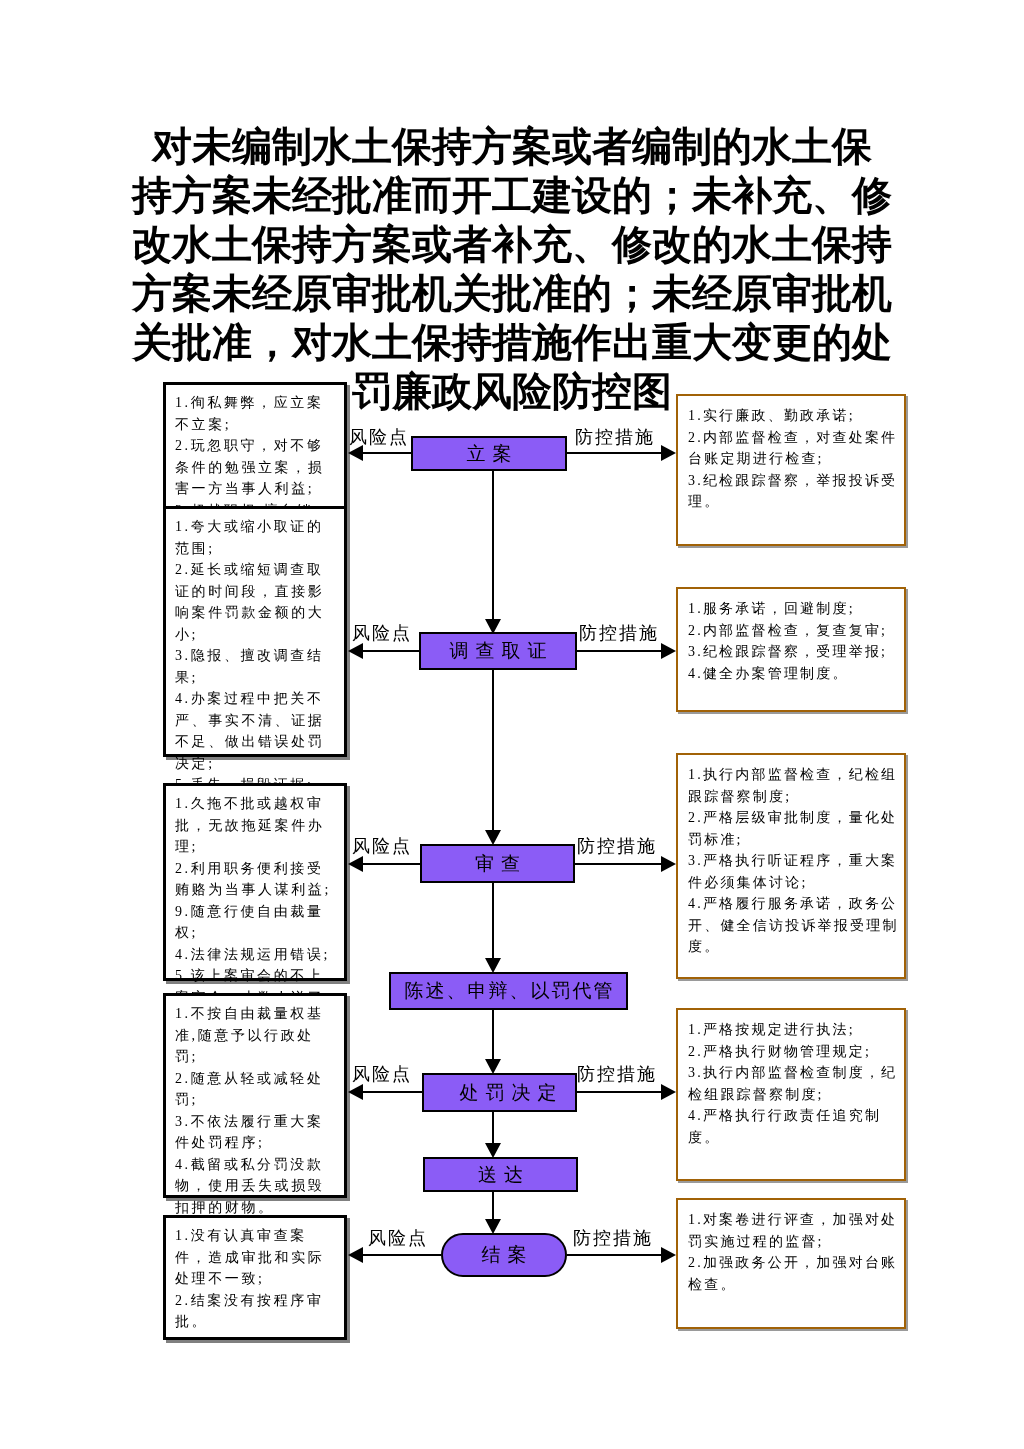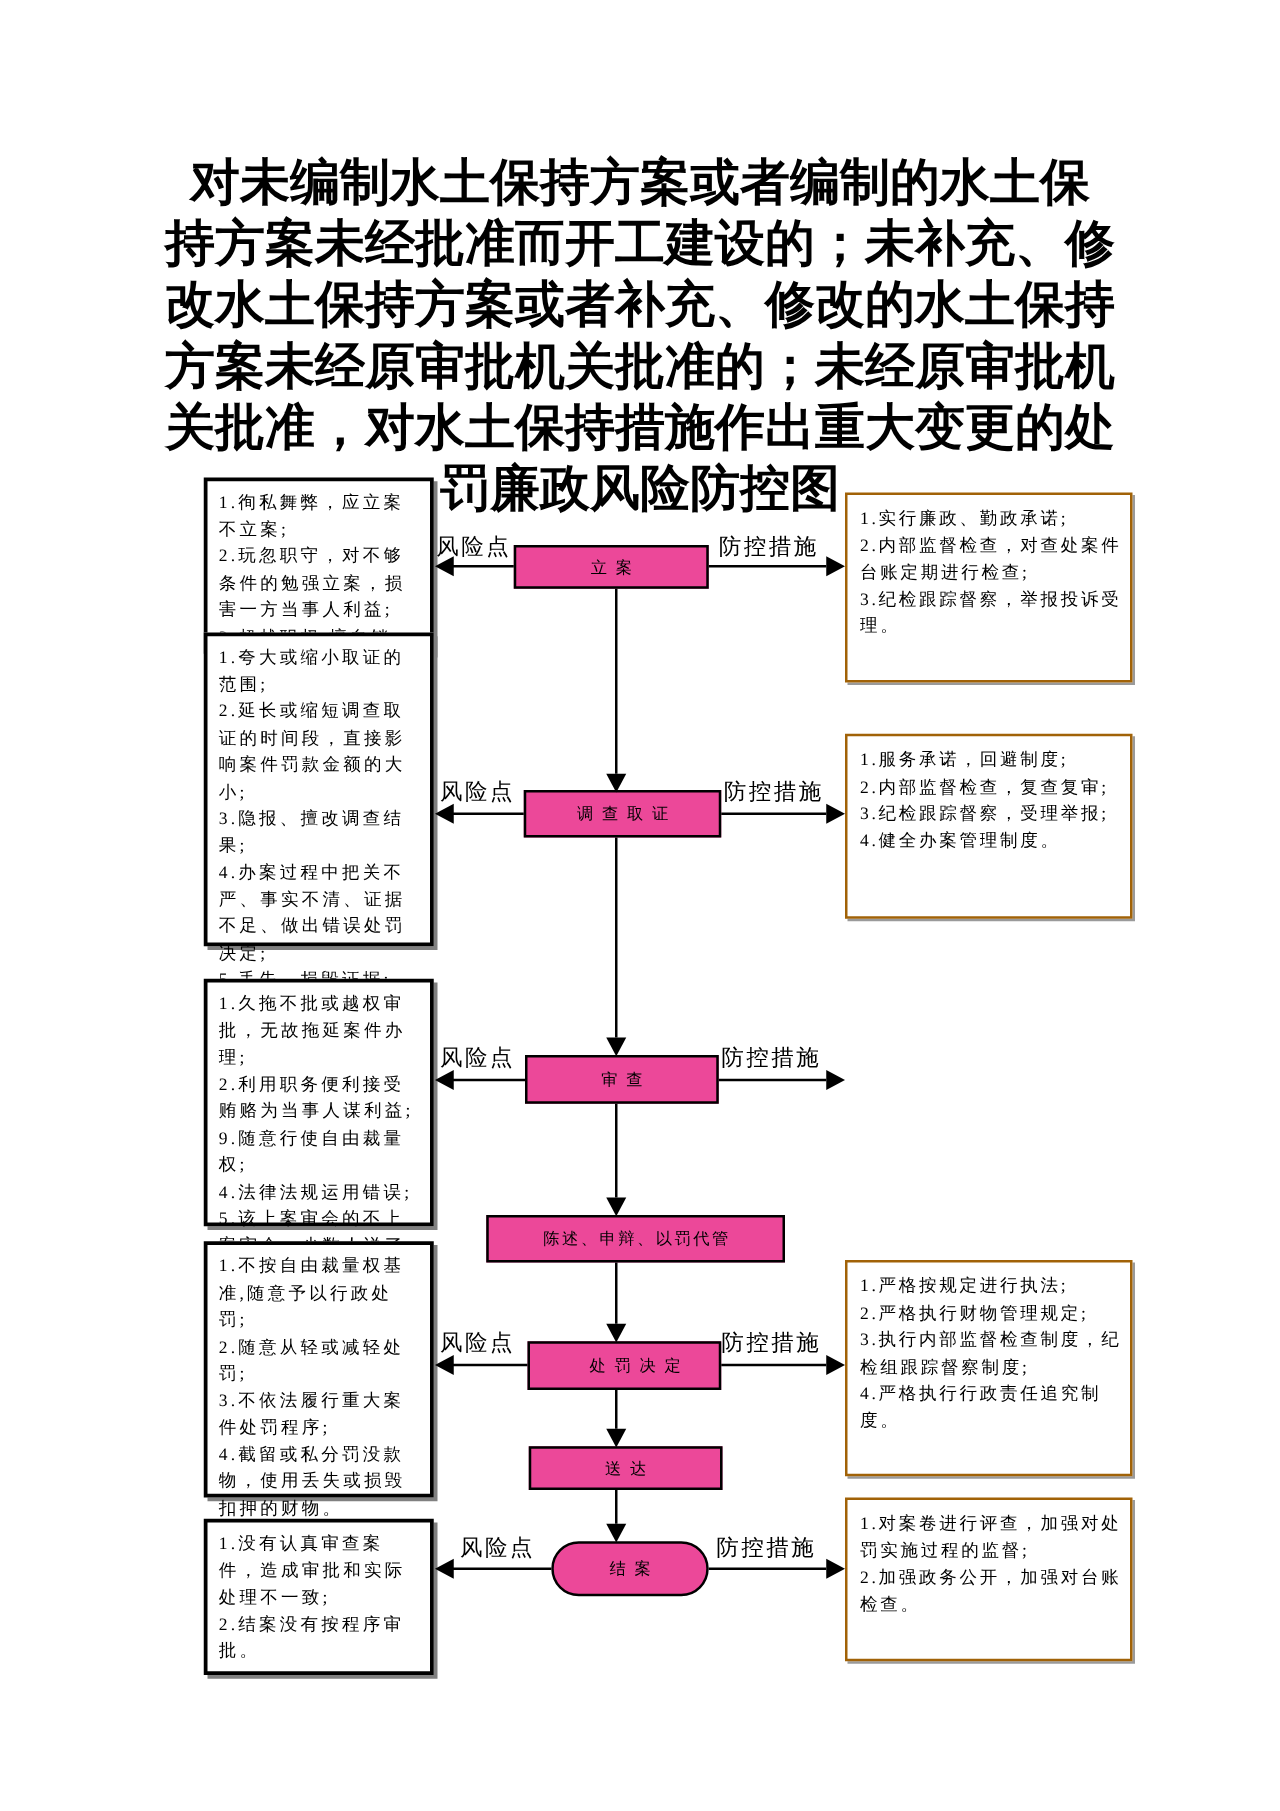--- a/index.html
+++ b/index.html
@@ -7,22 +7,22 @@
         font-family:"Liberation Serif",serif;overflow:hidden;}
   .title{position:absolute;left:0;top:122px;width:1024px;margin:0;text-align:center;
          font-family:"Liberation Sans",sans-serif;font-weight:700;font-size:40px;
          line-height:49px;white-space:pre-line;}
   .sidebox{position:absolute;background:#fff;white-space:pre-line;font-size:14px;
            line-height:21.5px;box-sizing:border-box;text-align:left;}
   .sidebox.left{border:3px solid #000;width:184px;left:163px;padding:7px 8px 3px 9px;
                 letter-spacing:2.6px;box-shadow:3px 3px 0 #808080;}
   .sidebox.right{border:2px solid #a16207;width:230px;left:676px;padding:9px 2px 3px 10px;
                  letter-spacing:2.2px;box-shadow:2px 2px 0 #9a9a9a;}
-  .step{position:absolute;border:2px solid #000;box-sizing:border-box;background:#ec4899;
-        display:flex;align-items:center;justify-content:center;font-size:13px;
+  .step{position:absolute;border:2px solid #000;box-sizing:border-box;background:#8b5cf6;
+        display:flex;align-items:center;justify-content:center;font-size:19px;
         letter-spacing:7px;padding-left:7px;text-align:center;}
   .step.wide{letter-spacing:2px;padding-left:2px;}
   .step.stadium{border-radius:22px;}
   .conn-label{position:absolute;font-size:18px;letter-spacing:2px;white-space:nowrap;}
   .hline{position:absolute;height:2px;background:#000;}
   .vline{position:absolute;width:2px;background:#000;left:492px;}
   .head{position:absolute;width:0;height:0;}
   .head.w{border-top:8px solid transparent;border-bottom:8px solid transparent;border-right:15px solid #000;}
   .head.e{border-top:8px solid transparent;border-bottom:8px solid transparent;border-left:15px solid #000;}
   .head.s{border-left:8px solid transparent;border-right:8px solid transparent;border-top:15px solid #000;left:485px;}
@@ -56,24 +56,28 @@
   <div class="sidebox left" style="top:993px;height:205px;">1.不按自由裁量权基准,随意予以行政处罚;
 2.随意从轻或减轻处罚;
 3.不依法履行重大案件处罚程序;
 4.截留或私分罚没款物，使用丢失或损毁扣押的财物。</div>
   <div class="sidebox left" style="top:1215px;height:125px;">1.没有认真审查案件，造成审批和实际处理不一致;
 2.结案没有按程序审批。</div>
 
   <div class="sidebox right" style="top:394px;height:152px;">1.实行廉政、勤政承诺;
 2.内部监督检查，对查处案件台账定期进行检查;
 3.纪检跟踪督察，举报投诉受理。</div>
-  <div class="sidebox right" style="top:587px;height:148px;">1.服务承诺，回避制度;
+  <div class="sidebox right" style="top:587px;height:125px;">1.服务承诺，回避制度;
 2.内部监督检查，复查复审;
 3.纪检跟踪督察，受理举报;
 4.健全办案管理制度。</div>
+  <div class="sidebox right" style="top:753px;height:226px;">1.执行内部监督检查，纪检组跟踪督察制度;
+2.严格层级审批制度，量化处罚标准;
+3.严格执行听证程序，重大案件必须集体讨论;
+4.严格履行服务承诺，政务公开、健全信访投诉举报受理制度。</div>
   <div class="sidebox right" style="top:1008px;height:173px;">1.严格按规定进行执法;
 2.严格执行财物管理规定;
 3.执行内部监督检查制度，纪检组跟踪督察制度;
 4.严格执行行政责任追究制度。</div>
   <div class="sidebox right" style="top:1198px;height:131px;">1.对案卷进行评查，加强对处罚实施过程的监督;
 2.加强政务公开，加强对台账检查。</div>
 
   <div class="step" style="left:411px;top:436px;width:156px;height:35px;">立案</div>
   <div class="step" style="left:419px;top:632px;width:158px;height:38px;">调查取证</div>
   <div class="step" style="left:420px;top:844px;width:155px;height:39px;">审查</div>

